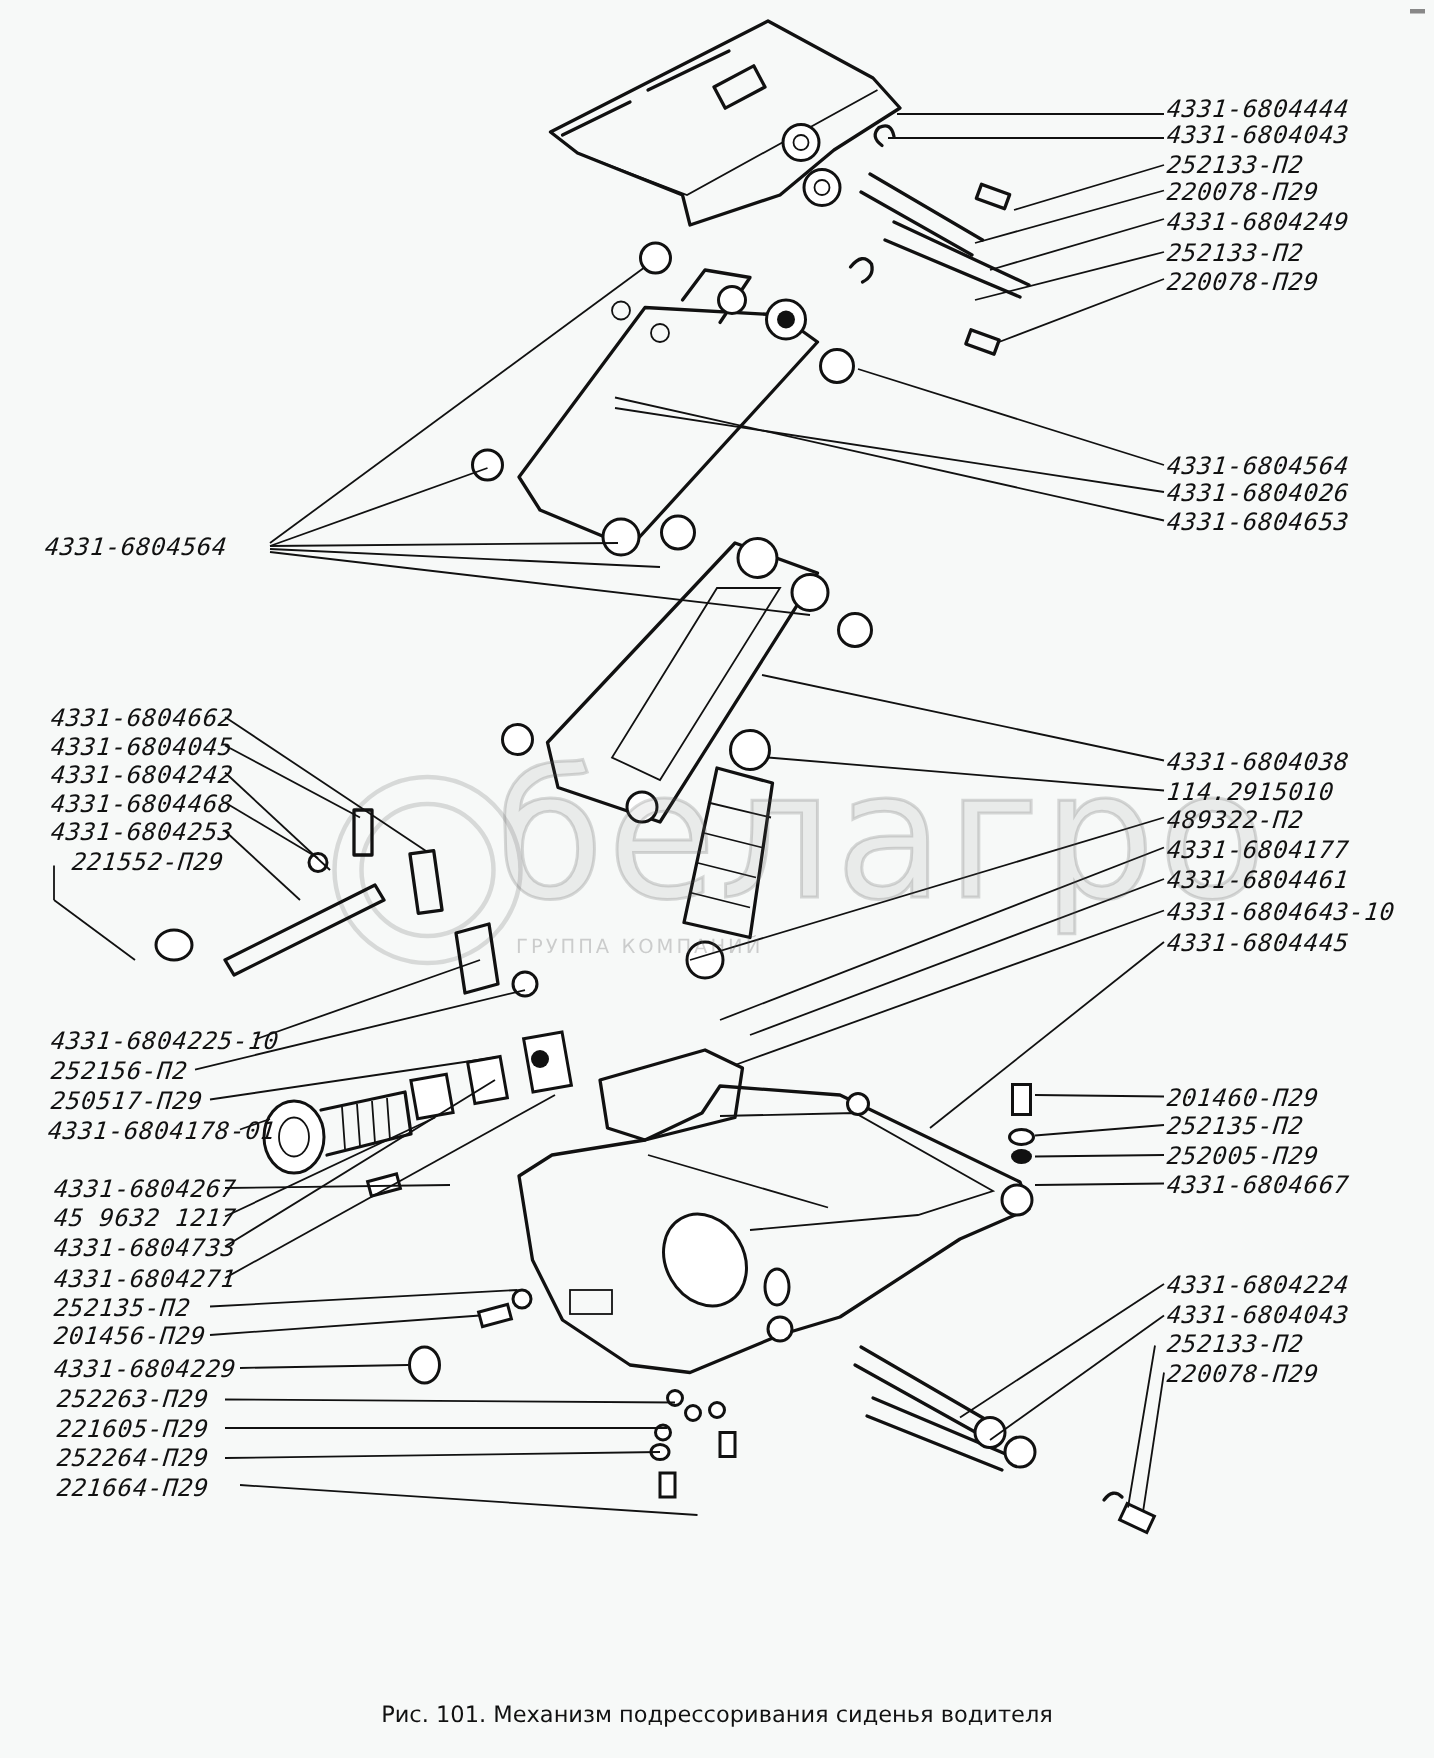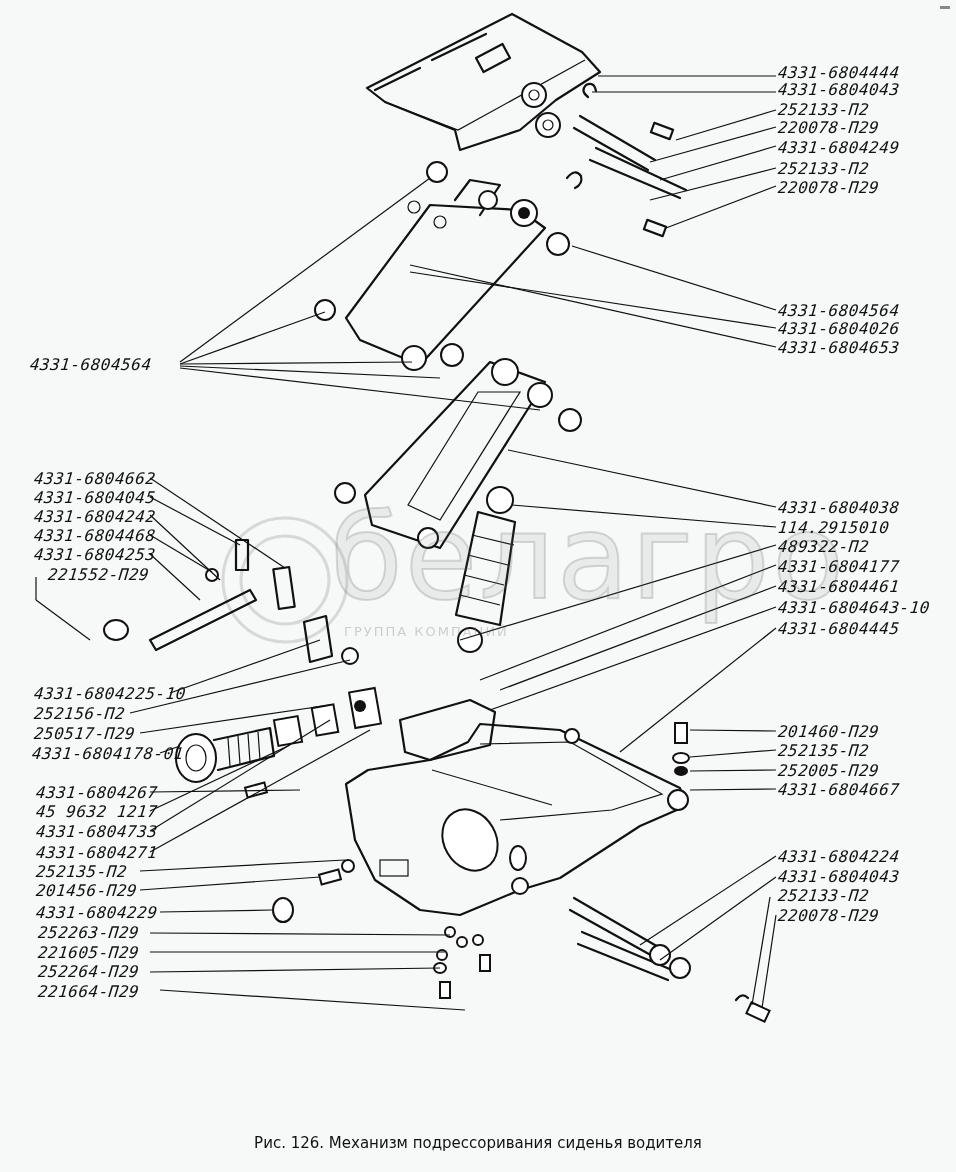--- a/index.html
+++ b/index.html
@@ -244,13 +244,13 @@
 <div class="lbl" style="left:36px;top:823px">4331-6804733</div>
 <div class="lbl" style="left:36px;top:844px">4331-6804271</div>
 <div class="lbl" style="left:36px;top:863px">252135-П2</div>
 <div class="lbl" style="left:36px;top:882px">201456-П29</div>
 <div class="lbl" style="left:36px;top:904px">4331-6804229</div>
 <div class="lbl" style="left:38px;top:924px">252263-П29</div>
 <div class="lbl" style="left:38px;top:944px">221605-П29</div>
 <div class="lbl" style="left:38px;top:963px">252264-П29</div>
 <div class="lbl" style="left:38px;top:983px">221664-П29</div>
 
-<div id="caption">Рис. 126. Механизм подрессоривания сиденья водителя</div>
+<div id="caption">Рис. 101. Механизм подрессоривания сиденья водителя</div>
 
 </body></html>

